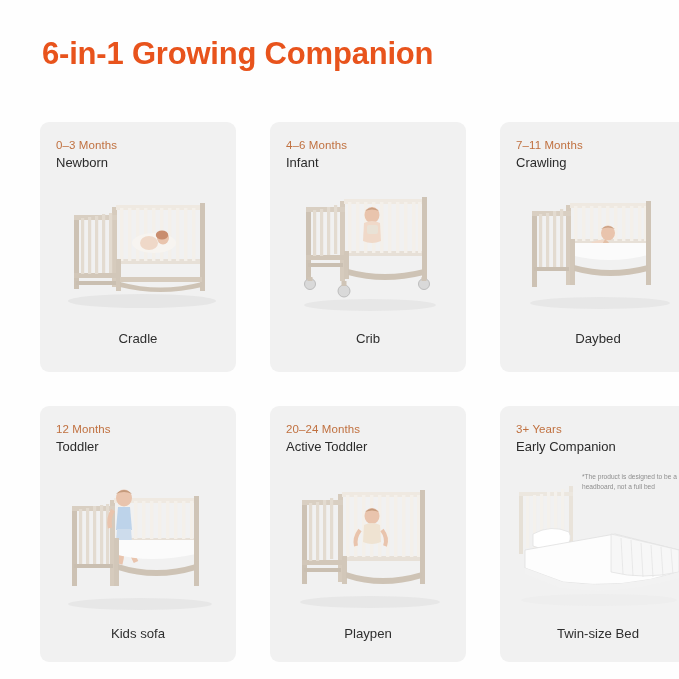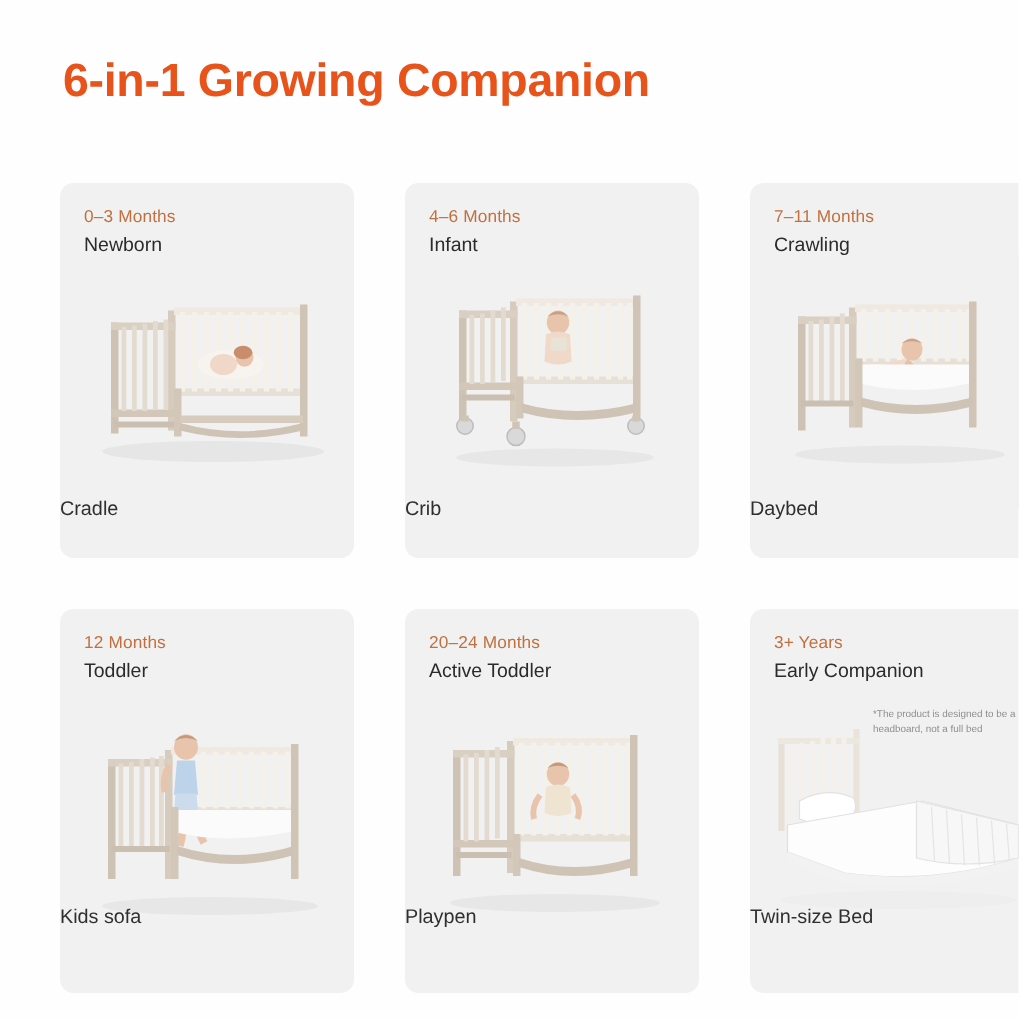--- a/index.html
+++ b/index.html
@@ -79,26 +79,26 @@
     height: 150px;
   }
   .card-figure svg {
     display: block;
   }
   .card-product {
     position: absolute;
     left: 0;
     right: 0;
     bottom: 26px;
-    text-align: left;
+    text-align: center;
     font-size: 13.2px;
     color: #2f2f2f;
   }
   .row2 .card-product {
-    bottom: 44px;
+    bottom: 21px;
     margin-top: 40px;
   }
   .footnote {
     position: absolute;
     right: 8px;
     top: 66px;
     width: 106px;
     font-size: 6.6px;
     line-height: 1.45;
     color: #8e8e8e;

